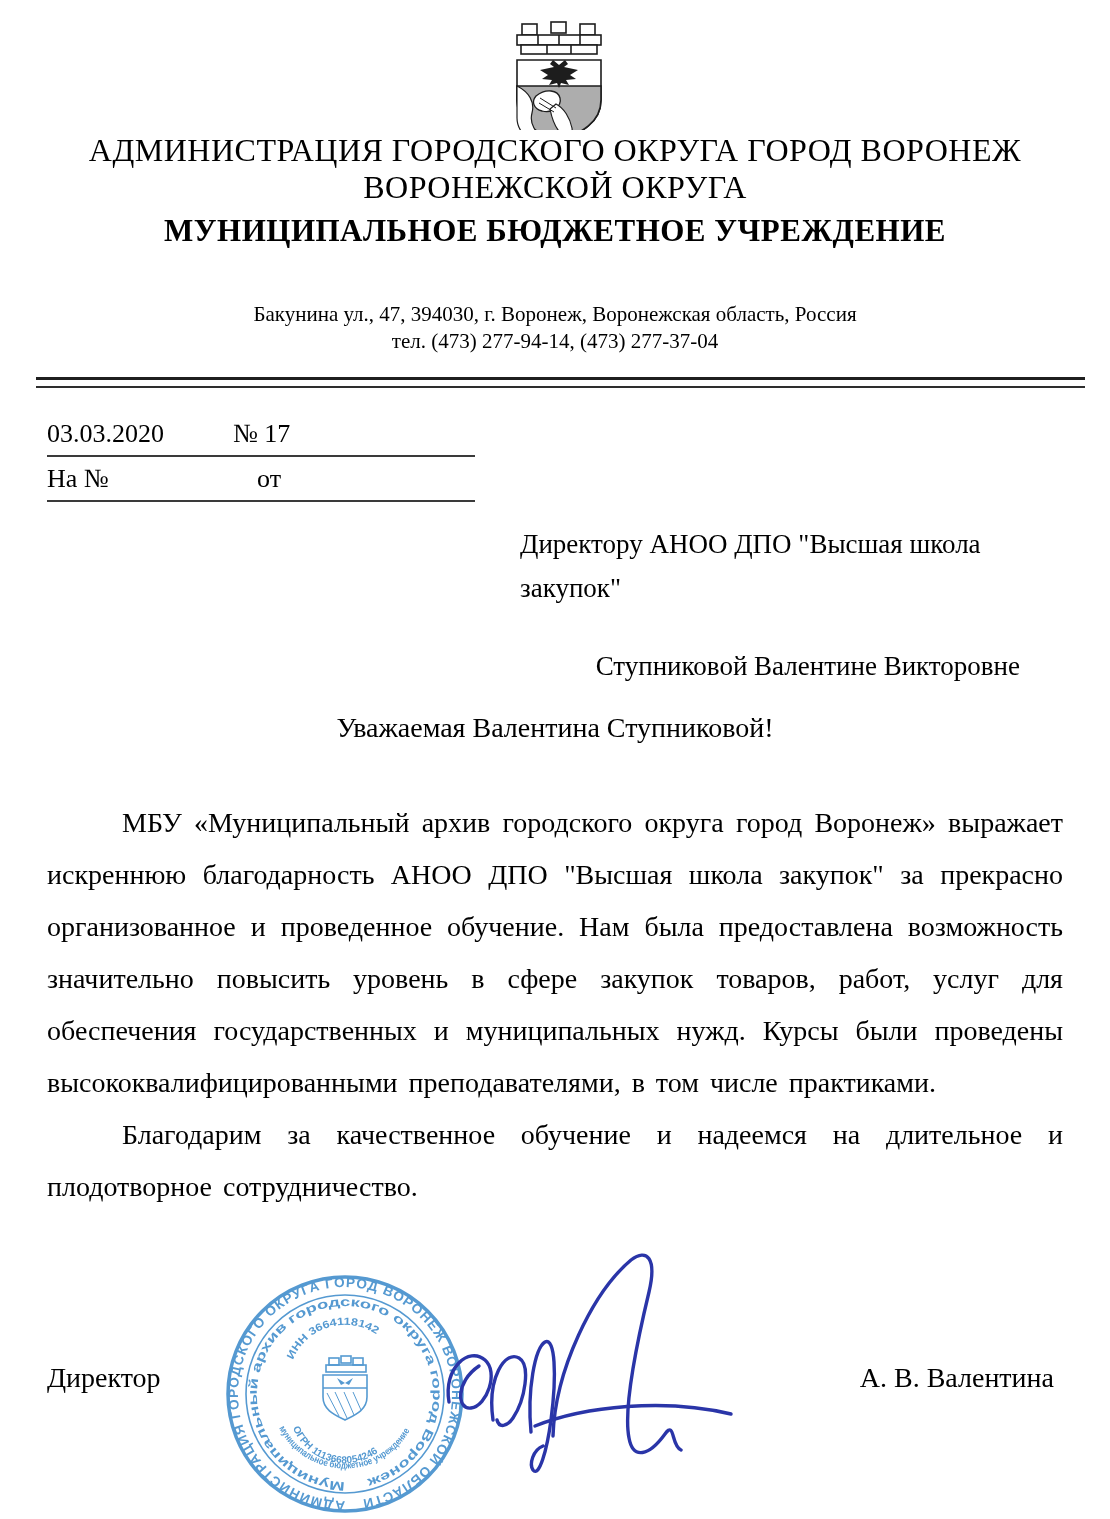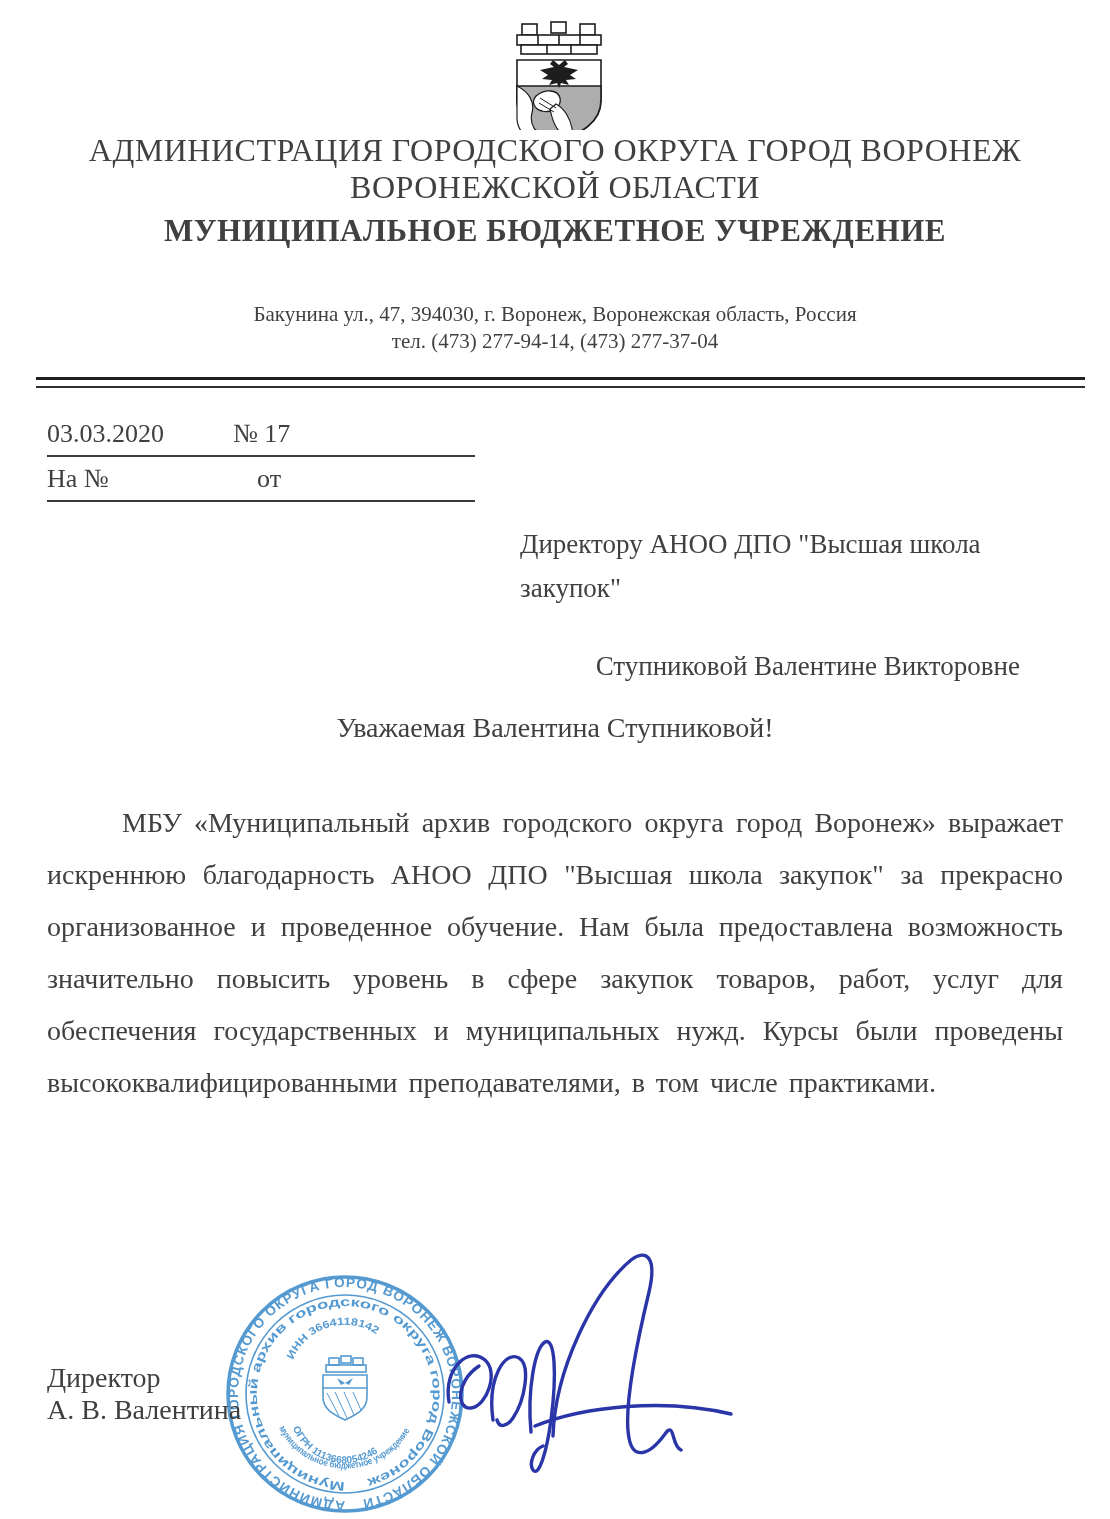--- a/index.html
+++ b/index.html
@@ -2,21 +2,21 @@
 <html><head>
 <meta charset="utf-8">
 <style>
   html,body{margin:0;padding:0;background:#e8e8e8;}
   .page{
     position:relative;
     width:1110px;height:1519px;
     margin:0 auto;
     background:#ffffff;
     font-family:"Liberation Serif","DejaVu Serif",serif;
-    color:#404040;
+    color:#000000;
     overflow:hidden;
   }
   
   .emblem{position:absolute;left:498px;top:18px;width:122px;height:112px;}
   .org{position:absolute;left:0;right:0;top:132px;text-align:center;letter-spacing:.5px;}
   .org-l1,.org-l2{font-size:32px;line-height:37px;}
   .org-l3{font-size:31px;line-height:37px;font-weight:bold;margin-top:6px;}
   .org-l4{font-size:30px;line-height:37px;font-weight:bold;margin-top:8px;}
   .addr{position:absolute;left:0;right:0;top:301px;text-align:center;font-size:21px;line-height:27px;}
   .double-rule{position:absolute;left:36px;top:377px;width:1049px;}
@@ -32,21 +32,21 @@
   .recipient{position:absolute;left:520px;top:522px;width:500px;font-size:27px;line-height:44px;}
   .recipient p{margin:0;}
   .rec-name{margin-top:34px !important;text-align:right;}
   
   .salutation{position:absolute;left:0;right:0;top:712px;margin:0;text-align:center;font-size:28px;}
   .body{position:absolute;left:47px;top:797px;width:1016px;font-size:28px;line-height:52px;
         text-align:justify;word-spacing:4px;}
   .body p{margin:0;text-indent:75px;font-family:Liberation Serif, serif;}
   
   .sig-row{position:absolute;left:47px;right:56px;top:1362px;display:flex;
-           justify-content:space-between;font-size:28px;flex-direction:column;}
+           justify-content:space-between;font-size:28px;}
   .stamp{position:absolute;left:223px;top:1272px;width:244px;height:244px;opacity:.88;}
   .stamp text{fill:#3e8ccb;font-family:"Liberation Sans",sans-serif;font-weight:bold;}
   .autograph{position:absolute;left:433px;top:1250px;width:312px;height:252px;z-index:5;}
 </style>
 </head>
 <body>
 
 <div class="page">
 
   <svg class="emblem" viewBox="0 0 122 112">
@@ -73,21 +73,21 @@
       <line x1="41" y1="85" x2="56" y2="94" stroke-width="1"></line>
     </g>
 
     <g fill="#1d1d1d">
       <path d="M61 47 l-6 -5 -3 4 4 3 -14 3 8 5 -6 4 10 1 -3 5 8 -2 2 5 2 -5 8 2 -3 -5 10 -1 -6 -4 8 -5 -14 -3 4 -3 -3 -4 z"></path>
     </g>
   </svg>
 
   <div class="org">
     <div class="org-l1">АДМИНИСТРАЦИЯ ГОРОДСКОГО ОКРУГА ГОРОД ВОРОНЕЖ</div>
-    <div class="org-l2">ВОРОНЕЖСКОЙ ОБЛАСТИ</div>
+    <div class="org-l2">ВОРОНЕЖСКОЙ ОКРУГА</div>
     <div class="org-l3">МУНИЦИПАЛЬНОЕ БЮДЖЕТНОЕ УЧРЕЖДЕНИЕ</div>
   </div>
 
   <div class="addr">
     <div>Бакунина ул., 47, 394030, г. Воронеж, Воронежская область, Россия</div>
     <div>тел. (473) 277-94-14, (473) 277-37-04</div>
   </div>
 
   <div class="double-rule">
     <div class="r1"></div>
@@ -109,20 +109,21 @@
 
   <div class="recipient">
     <p>Директору АНОО ДПО "Высшая школа закупок"</p>
     <p class="rec-name">Ступниковой Валентине Викторовне</p>
   </div>
 
   <p class="salutation">Уважаемая Валентина Ступниковой!</p>
 
   <div class="body">
     <p>МБУ «Муниципальный архив городского округа город Воронеж» выражает искреннюю благодарность АНОО ДПО "Высшая школа закупок" за прекрасно организованное и проведенное обучение. Нам была предоставлена возможность значительно повысить уровень в сфере закупок товаров, работ, услуг для обеспечения государственных и муниципальных нужд. Курсы были проведены высококвалифицированными преподавателями, в том числе практиками.</p>
+    <p>Благодарим за качественное обучение и надеемся на длительное и плодотворное сотрудничество.</p>
   </div>
 
   <svg class="stamp" viewBox="0 0 244 244">
     <defs>
       <path id="ringOuter" d="M122 229 A107 107 0 1 1 122 15 A107 107 0 1 1 122 229"></path>
       <path id="ringMiddle" d="M122 210 A88 88 0 1 1 122 34 A88 88 0 1 1 122 210"></path>
       <path id="ringLower" d="M56 156 A74 74 0 0 0 188 156"></path>
       <path id="arcInnTop" d="M70 88 A56 56 0 0 1 174 88"></path>
       <path id="arcOgrnBot" d="M70 156 A56 56 0 0 0 174 156"></path>
     </defs>

